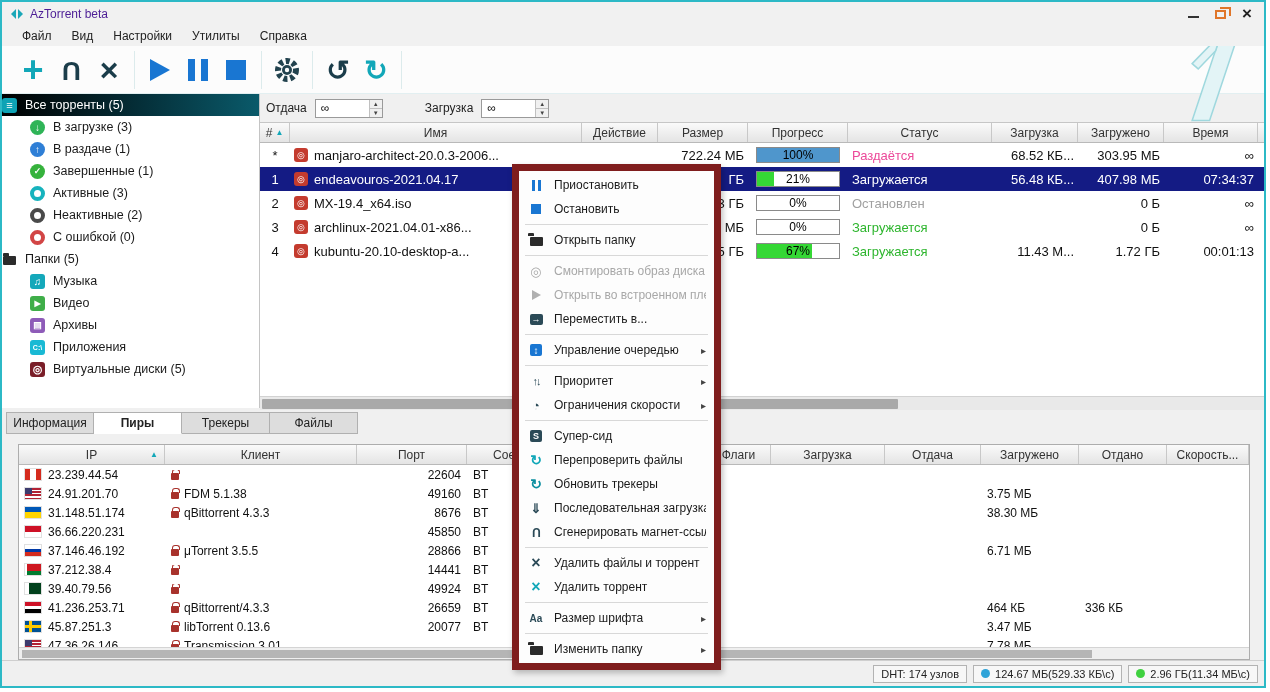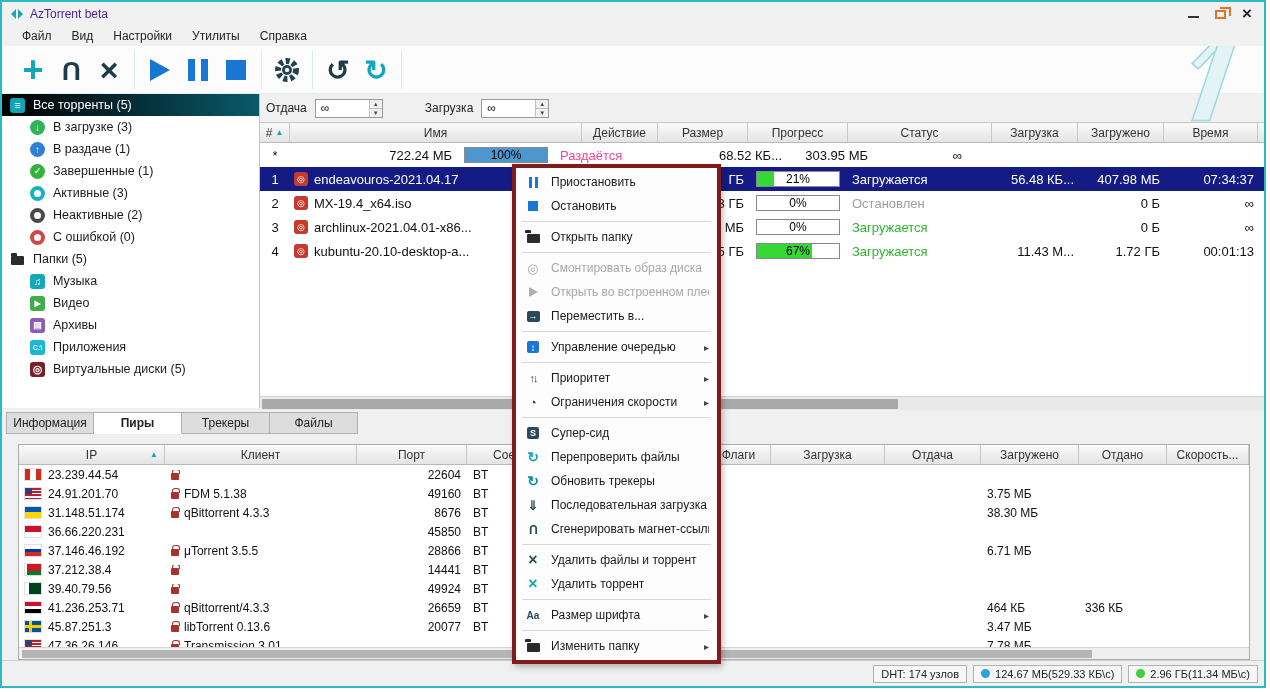--- a/index.html
+++ b/index.html
@@ -31,21 +31,21 @@
   .tb-pause { width:20px; height:22px; background:linear-gradient(90deg,#1976d2 0 35%,transparent 35% 65%,#1976d2 65%); }
   .tb-stop { width:20px; height:20px; background:#1976d2; }
   .tb-undo { font-size:28px; font-weight:bold; color:#1b3d4a; }
   .tb-redo { font-size:28px; font-weight:bold; color:#12a7b8; }
   .filterbox { position:absolute; right:8px; top:14px; width:152px; height:20px; border:1px solid #9c9c9c; background:#fff; display:flex; align-items:center; z-index:3; }
   .filterbox input { flex:1; border:none; outline:none; font-size:11px; padding:0 4px; font-family:"Liberation Sans",sans-serif; color:#333; background:transparent; }
   .watermark { position:absolute; top:26px; right:2px; z-index:1; }
 
   
   .sidebar { position:absolute; top:92px; left:0; width:258px; bottom:278px; background:#fff; border-right:1px solid #c4c4c4; z-index:2; padding-top:0; }
-  .sbi { display:flex; align-items:center; height:22px; font-size:12.5px; color:#1a1a1a; padding-left:8px; cursor:pointer; }
+  .sbi { display:flex; align-items:center; height:22px; font-size:12.5px; color:#1a1a1a; cursor:pointer; }
   .sbi.lvl1 { padding-left:28px; }
   .sbi.sel { background:linear-gradient(90deg,#000 0%,#05303a 55%,#0a5a6a 100%); color:#fff; }
   .si { width:15px; height:15px; border-radius:3px; display:inline-flex; align-items:center; justify-content:center; color:#fff; margin-right:8px; flex:0 0 15px; position:relative; font-size:10px; }
   .si::before { font-weight:bold; }
   .si-all-torrents { background:#0ea3b5; } .si-all-torrents::before { content:"≡"; font-size:11px; }
   .si-downloading { background:#2fb457; border-radius:50%; } .si-downloading::before { content:"↓"; }
   .si-seeding { background:#2f7fd6; border-radius:50%; } .si-seeding::before { content:"↑"; }
   .si-finished { background:#36b23c; border-radius:50%; } .si-finished::before { content:"✓"; font-size:9px; }
   .si-ring { background:#fff; border-radius:50%; border:4px solid #17b3bd; }
   .si-inactive { border-color:#4a4a4a; } .si-error { border-color:#d24545; }
@@ -124,21 +124,21 @@
   .phscroll { position:absolute; left:0; right:0; bottom:0; height:12px; background:#efefef; border-top:1px solid #d4d4d4; }
   .phscroll .thumb { position:absolute; left:3px; top:2px; width:1070px; height:8px; background:#b5b5b5; cursor:pointer; }
 
   
   .statusbar { position:absolute; left:0; right:0; bottom:0; height:26px; background:#f0f0f0; border-top:1px solid #cfcfcf; display:flex; align-items:center; justify-content:flex-end; gap:6px; padding-right:6px; z-index:2; }
   .sbox { border:1px solid #b3b3b3; background:#f7f7f7; height:18px; display:flex; align-items:center; gap:5px; padding:0 7px; font-size:11px; color:#222; }
   .dot { width:9px; height:9px; border-radius:50%; display:inline-block; }
   .dot.blue { background:#2ea3d8; } .dot.green { background:#3fd13f; }
 
   
-  .cmenu { position:absolute; left:510px; top:162px; width:209px; background:#fdfdfd; border:4px solid #7f1d1d; box-shadow:2px 3px 6px rgba(0,0,0,.25); z-index:100; padding:2px 0; }
+  .cmenu { position:absolute; left:510px; top:162px; width:209px; background:#fdfdfd; border:7px solid #7f1d1d; box-shadow:2px 3px 6px rgba(0,0,0,.25); z-index:100; padding:2px 0; }
   .citem { display:flex; align-items:center; height:24px; padding:0 8px 0 8px; font-size:12px; color:#1a1a1a; cursor:pointer; }
   .citem .clabel { flex:1; overflow:hidden; white-space:nowrap; }
   .citem.dis { color:#a8a8a8; cursor:default; }
   .csep { height:1px; background:#d8d8d8; margin:3px 6px; }
   .carrow { color:#444; font-size:10px; }
   .ci { width:18px; height:16px; display:inline-flex; align-items:center; justify-content:center; margin-right:9px; flex:0 0 18px; position:relative; }
   .ci-pause::before { content:""; width:9px; height:11px; background:linear-gradient(90deg,#1976d2 0 33%,transparent 33% 67%,#1976d2 67%); }
   .ci-stop::before { content:""; width:10px; height:10px; background:#1976d2; }
   .ci-disc::before { content:"◎"; color:#a8a8a8; font-size:13px; }
   .ci-player::before { content:""; width:0; height:0; border-left:9px solid #b0b0b0; border-top:5px solid transparent; border-bottom:5px solid transparent; }
@@ -338,20 +338,24 @@
         <div class="th c7">
           <span>Загружено</span>
         </div>
         <div class="th c8">
           <span>Время</span>
         </div>
       </div>
     <div id="trows">
         <div class="trow">
           <div class="td c0 ctr">*</div>
+          <div class="td c1">
+            <span class="tico"></span>
+            <span>manjaro-architect-20.0.3-2006...</span>
+          </div>
           <div class="td c2"></div>
           <div class="td c3 rt">722.24 МБ</div>
           <div class="td c4 ctr">
             <span class="pbar">
               <span class="pfill blue" style="width: 100%;"></span>
               <span class="plabel">100%</span>
             </span>
           </div>
           <div class="td c5 st-seed">Раздаётся</div>
           <div class="td c6 rt">68.52 КБ...</div>

